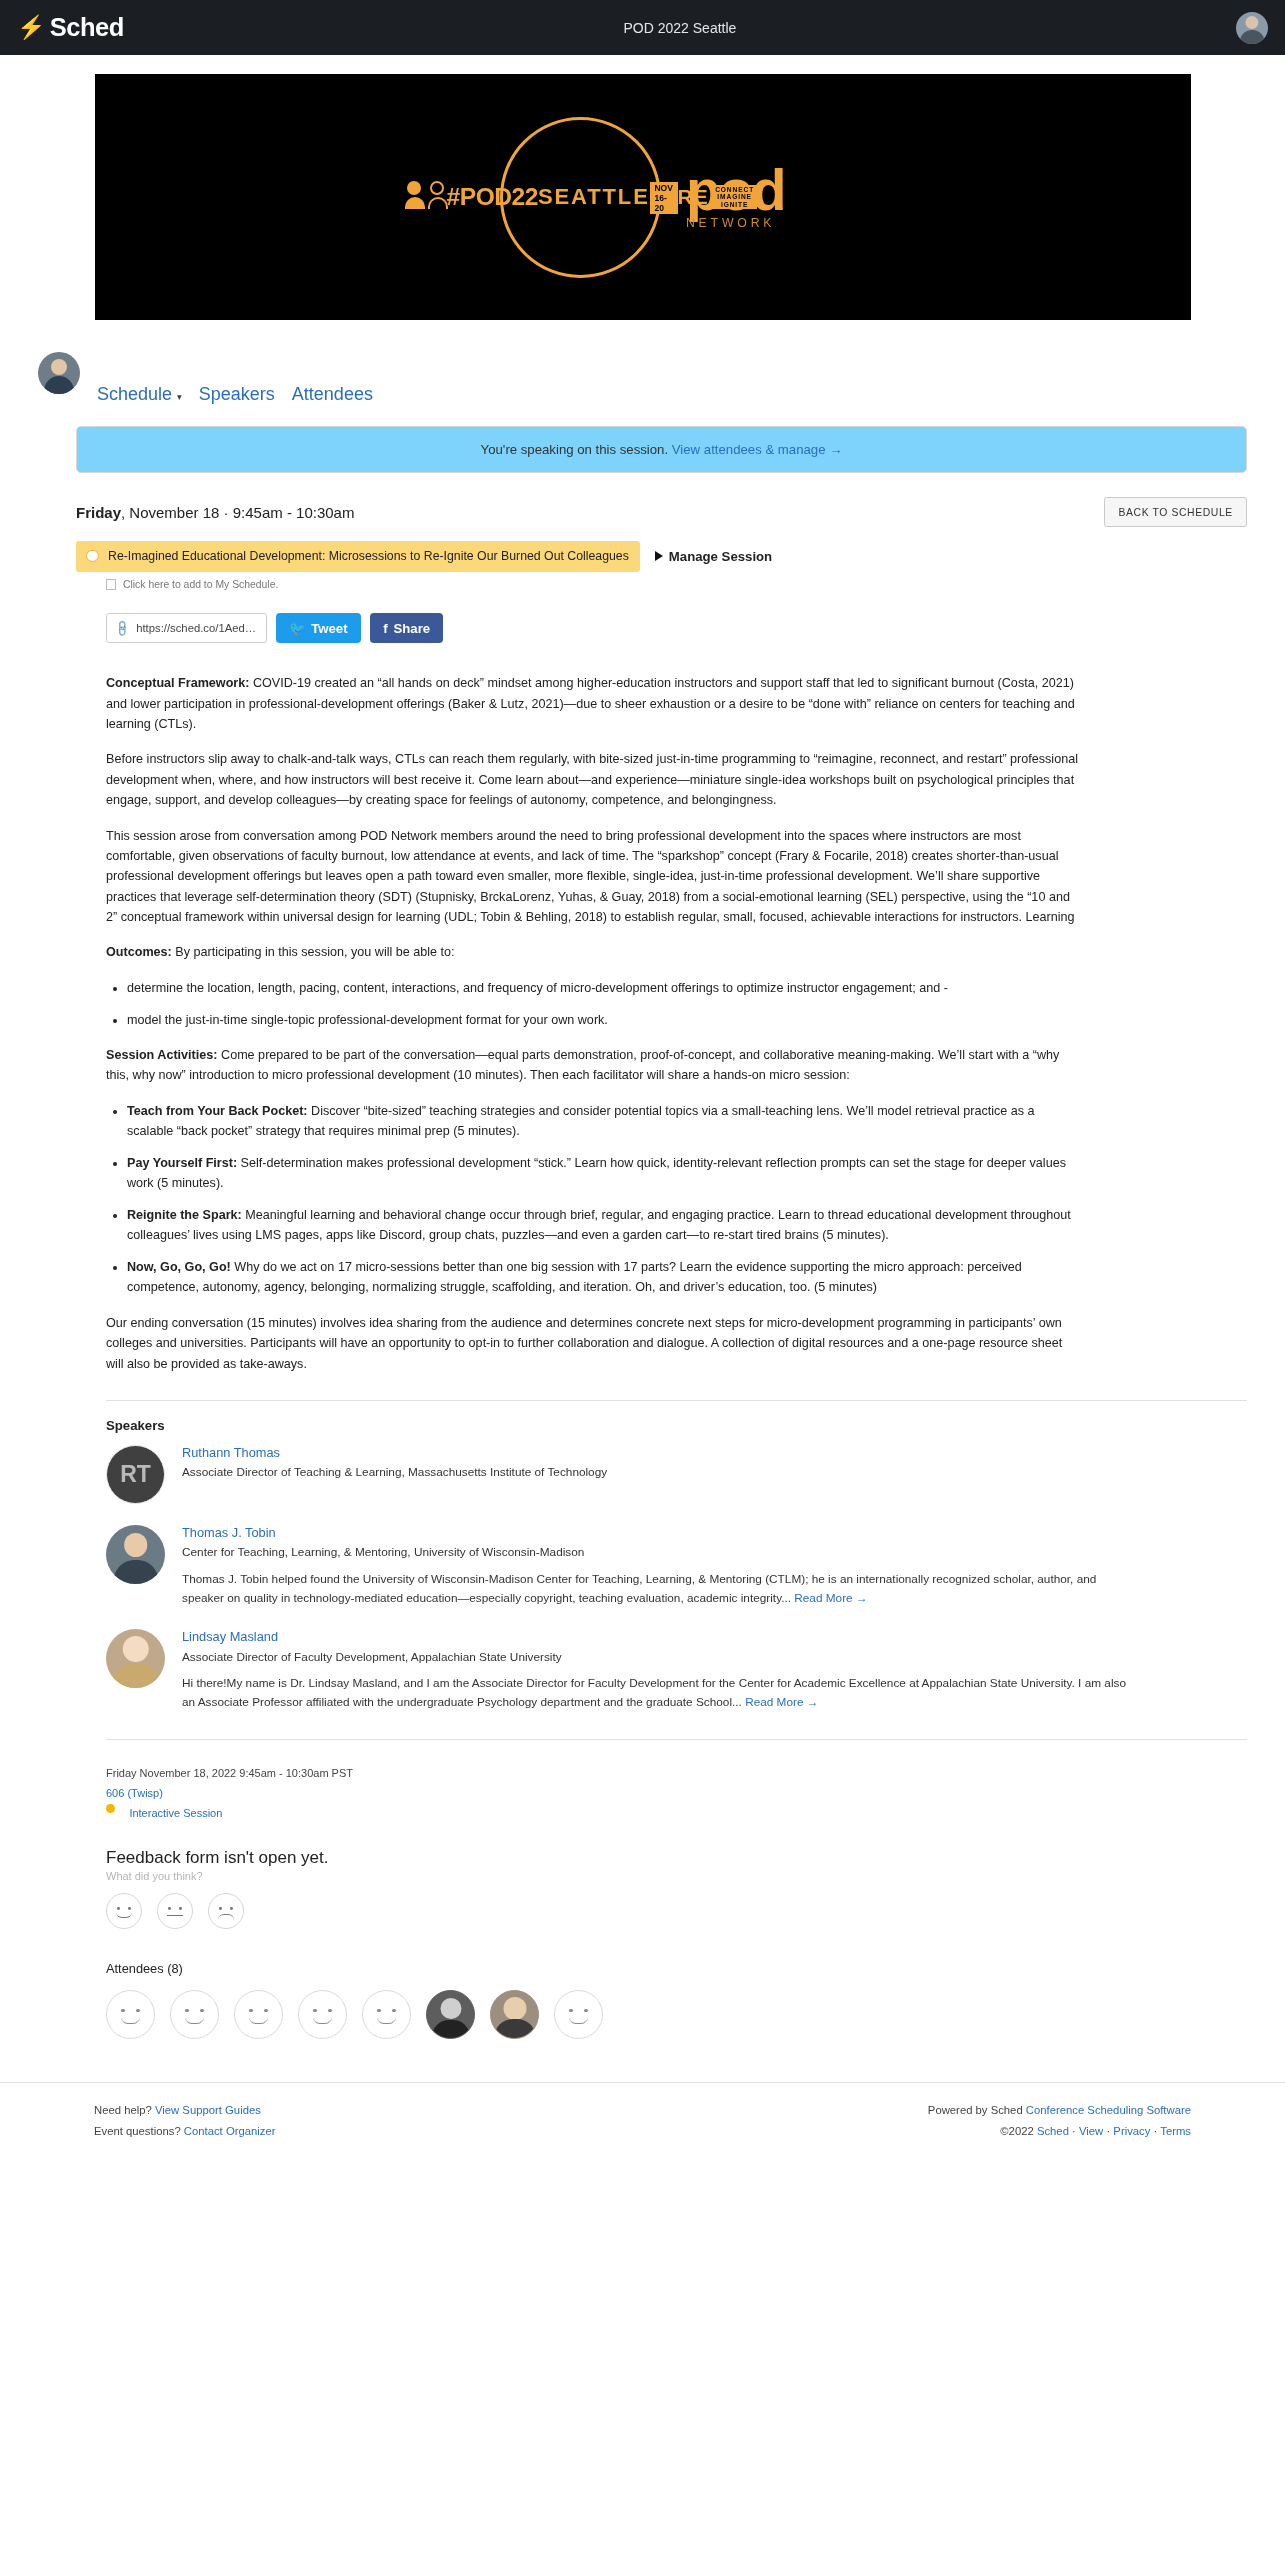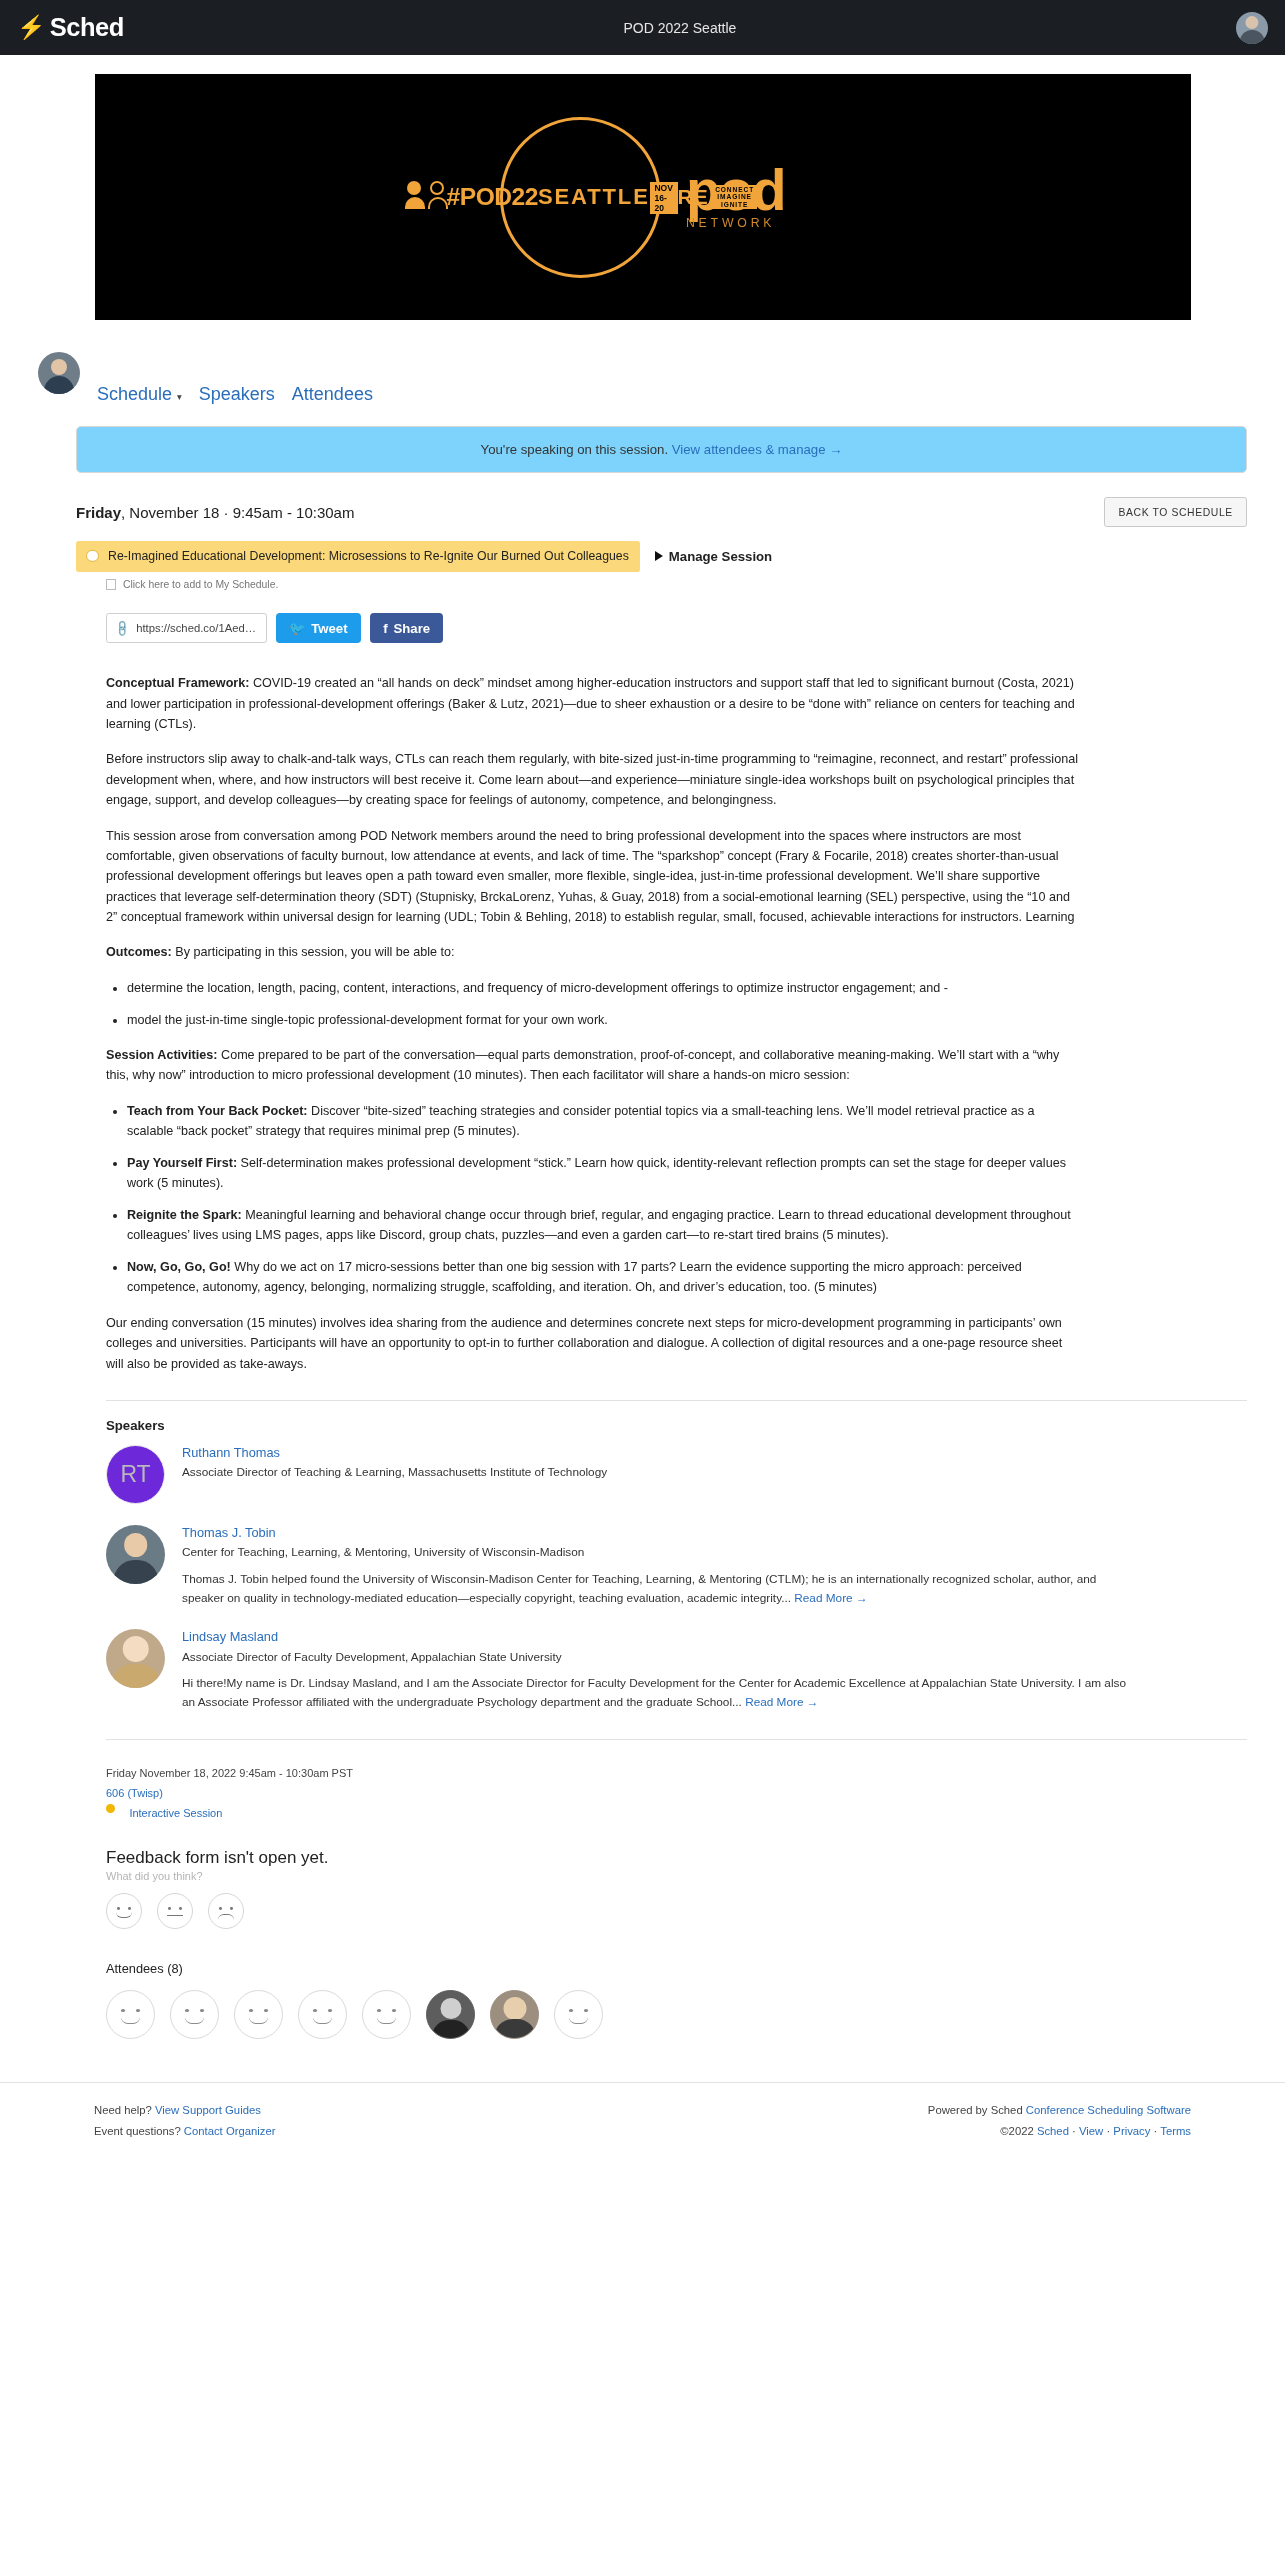--- a/index.html
+++ b/index.html
@@ -115,21 +115,21 @@
   .desc p { margin:0 0 15px 0; }
   .desc b { font-weight:bold; }
   .desc ul { margin:0 0 15px 0; padding-left:21px; }
   .desc li { margin:0 0 11.3px 0; }
 
   
   .sec-divider { border-top:0.9px solid #e2e2e2; margin:26.5px 38px 0 106px; }
   .sec-title { font-size:13.2px; font-weight:bold; color:#222; margin:17px 38px 11.3px 106px;}
   .speaker { display:flex; gap:17px; margin:0 38px 21px 106px; }
   .sp-avatar { width:59px; height:59px; border-radius:50%; flex:0 0 59px; overflow:hidden; position:relative; }
-  .sp-initials { background:#6d28d9; color:#b9b9b9; font-size:23px; display:flex; align-items:center; justify-content:center; border:0.9px solid #ededed;}
+  .sp-initials { background:#404040; color:#b9b9b9; font-size:23px; display:flex; align-items:center; justify-content:center; border:0.9px solid #ededed;font-weight:bold;}
   .sp-photo1 { background:#6b7b86; }
   .sp-photo1::before{content:"";position:absolute;left:50%;top:14%;width:23.6px;height:23.6px;transform:translateX(-50%);border-radius:50%;background:#e8c9a8;}
   .sp-photo1::after{content:"";position:absolute;left:50%;top:60%;width:45px;height:32px;transform:translateX(-50%);border-radius:21px 21px 0 0;background:#36434e;}
   .sp-photo2 { background:#c8b79b; }
   .sp-photo2::before{content:"";position:absolute;left:50%;top:12%;width:28px;height:28px;transform:translateX(-50%);border-radius:50%;background:#f0dcc4;}
   .sp-photo2::after{content:"";position:absolute;left:50%;top:62%;width:47px;height:30px;transform:translateX(-50%);border-radius:19px 19px 0 0;background:#a8946f;}
   .sp-photo3 { background:#bfa98a; }
   .sp-photo3::before{content:"";position:absolute;left:50%;top:12%;width:26.5px;height:26.5px;transform:translateX(-50%);border-radius:50%;background:#f3dcc2;}
   .sp-photo3::after{content:"";position:absolute;left:50%;top:60%;width:49px;height:32px;transform:translateX(-50%);border-radius:21px 21px 0 0;background:#caa96f;}
   .sp-body { flex:1; }

